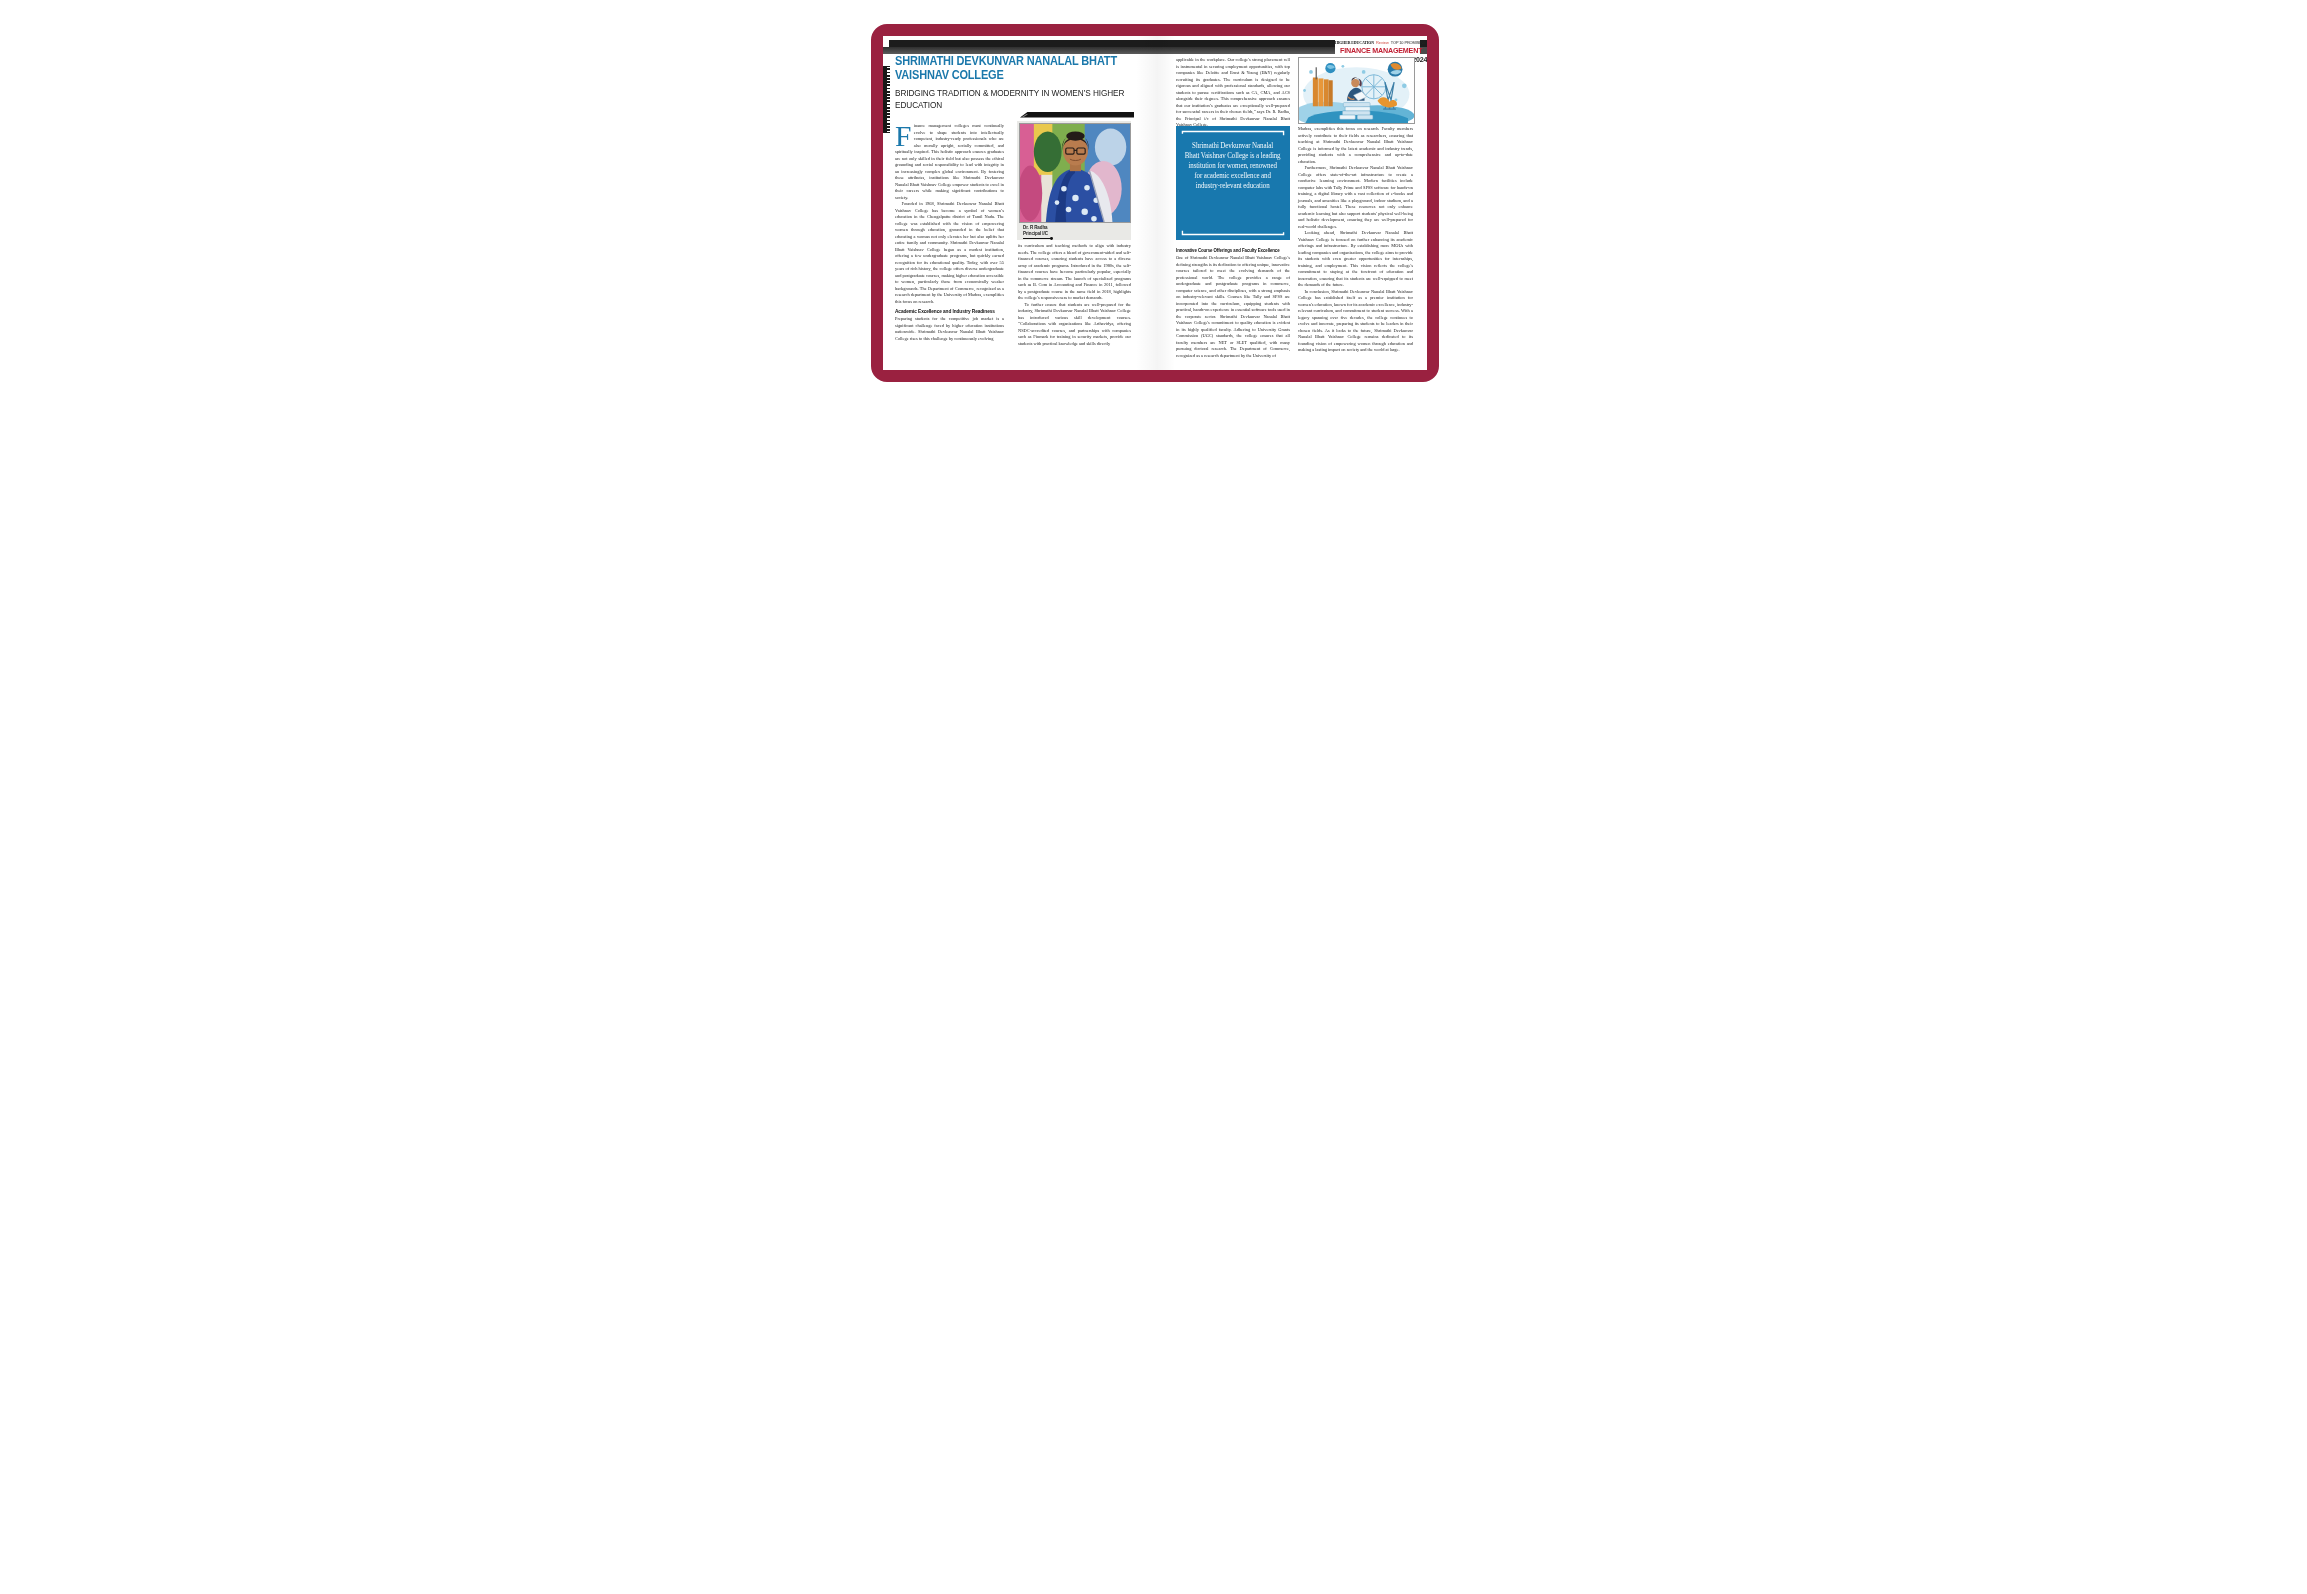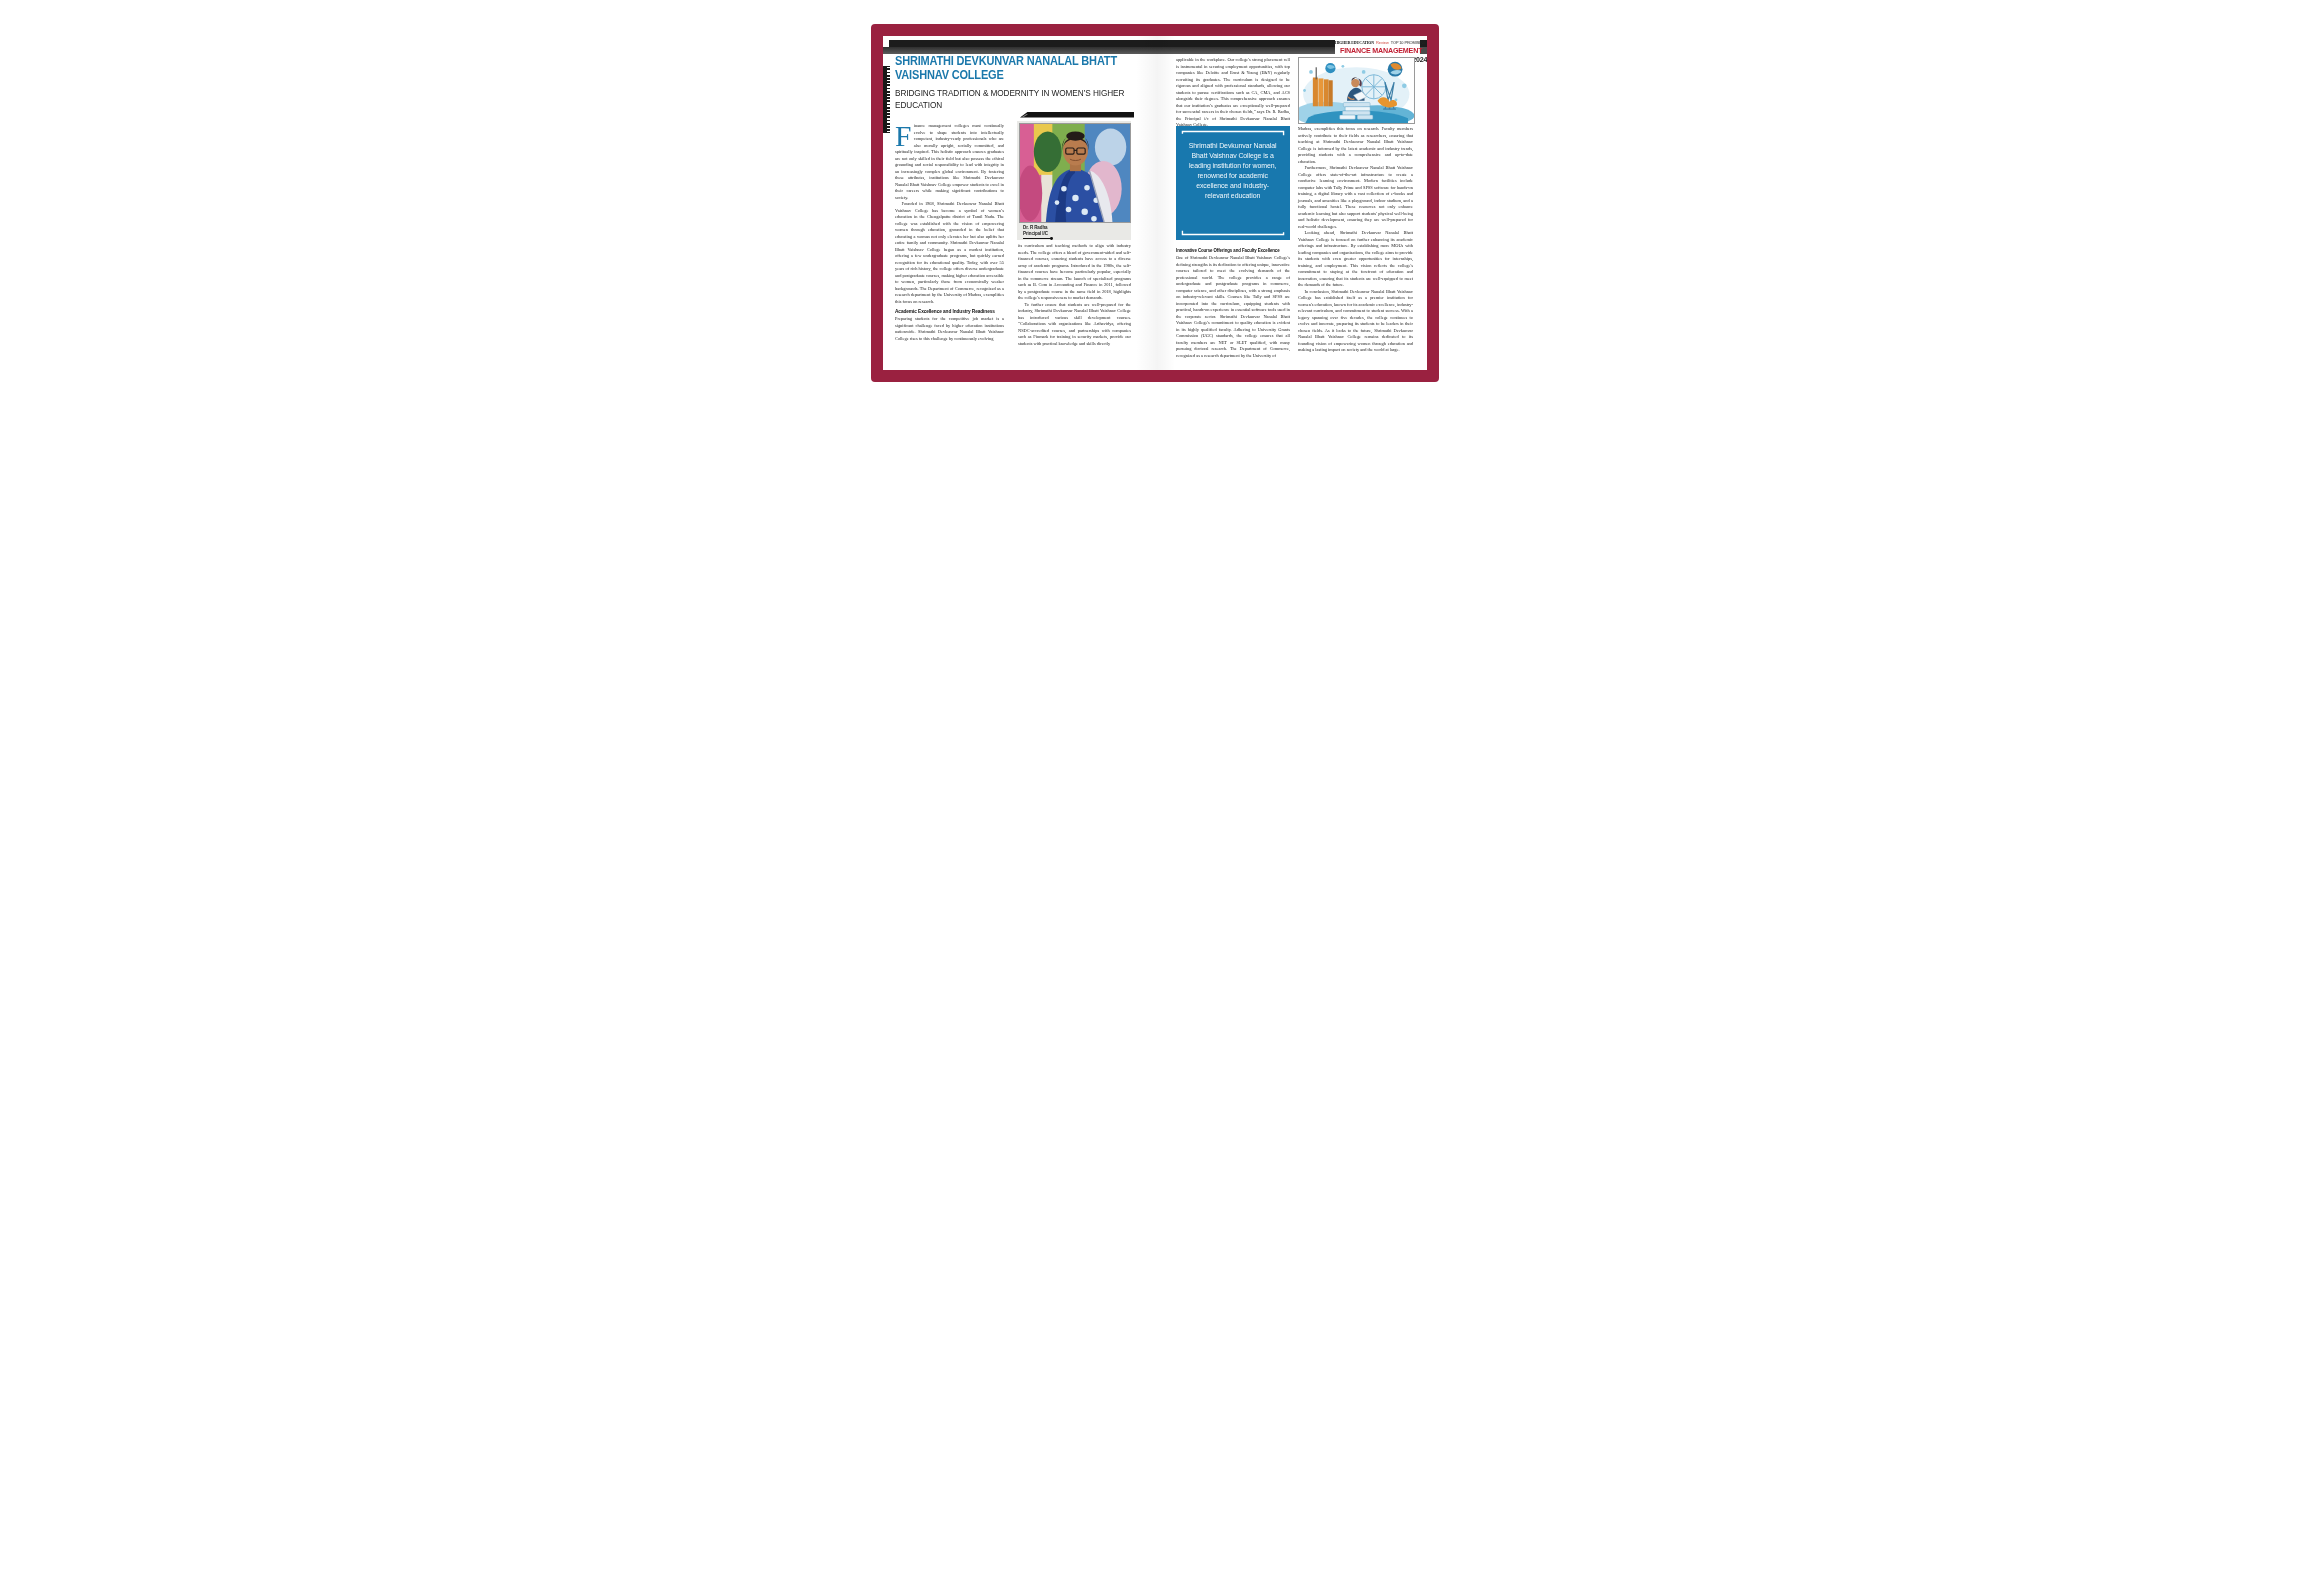--- a/index.html
+++ b/index.html
@@ -1,20 +1,20 @@
 <!DOCTYPE html>
 <html style="font-size:7.4px"><head>
 <meta charset="utf-8">
 <style>
   html,body{margin:0;padding:0;background:#ffffff;}
   .stage{position:relative;width:797px;height:399px;margin:0 auto;background:#ffffff;overflow:hidden;
          font-family:"Liberation Sans",sans-serif;}
   
   .frame{position:absolute;left:116px;top:24px;width:544px;height:334px;
-         border:12px solid #9a2140;border-radius:4px;background:#ffffff;}
+         border:12px solid #9a2140;border-radius:16px;background:#ffffff;}
   .page{position:absolute;left:0;top:0;width:544px;height:334px;background:#fff;overflow:hidden;}
   
   .bar-black{position:absolute;left:5.5px;top:4.2px;width:446px;height:7px;background:#1c1c1c;}
   .bar-gray{position:absolute;left:0;top:11px;width:461px;height:7.4px;
             background:linear-gradient(180deg,#2f2f2f,#5b5b5b);}
   .bar-black-stub{position:absolute;left:537px;top:4.2px;width:7.8px;height:7px;background:#1c1c1c;}
   .bar-gray-stub{position:absolute;left:537px;top:11px;width:7.8px;height:7.4px;background:#4a4a4a;}
   
   .badge{position:absolute;left:452px;top:0.5px;width:84px;height:28px;background:#fff;
          text-align:right;line-height:1;}
@@ -54,21 +54,21 @@
   
   .photo-card{position:absolute;left:134px;top:85px;width:114px;height:119px;background:#e9e9e6;}
   .photo-card svg.photo{position:absolute;left:2.3px;top:2.3px;width:110px;height:98px;border:0.5px solid #9a9a9a;background:#cfd8d2;}
   .cap{position:absolute;left:6px;font-weight:bold;color:#1f1f1f;font-size:5px;line-height:6px;
        letter-spacing:-0.1px;transform:scaleX(0.9);transform-origin:left;}
   .cap-name{top:103px;}
   .cap-title{top:109px;}
   .cap-rule{position:absolute;left:6px;top:117px;width:28px;height:0.9px;background:#111;}
   .cap-rule:after{content:"";position:absolute;right:-1.8px;top:-0.9px;width:2.8px;height:2.8px;border-radius:50%;background:#111;}
   
-  .quote{position:absolute;left:293px;top:90px;width:114px;height:114px;background:#1878ae;}
+  .quote{position:absolute;left:293px;top:90px;width:114px;height:114px;background:#1878ae;font-family:Liberation Serif, serif;}
   .quote .qtext{position:absolute;left:7.4px;right:7.4px;top:14.8px;color:#f3f9fc;text-align:center;
         font-size:7.2px;line-height:10px;letter-spacing:-0.1px;transform:scaleX(0.97);transform-origin:center top;}
   .quote svg{position:absolute;left:0;top:0;width:100%;height:100%;}
   
   .illo{position:absolute;left:415px;top:21px;width:115px;height:65px;border:0.5px solid #9a9a9a;background:#fdfefe;}
   .illo svg{width:100%;height:100%;display:block;}
   
   .fold{position:absolute;left:253px;top:0;width:39px;height:334px;
         background:linear-gradient(90deg,rgba(0,0,0,0) 0%,rgba(0,0,0,0.045) 55%,rgba(0,0,0,0) 100%);}
 </style>

